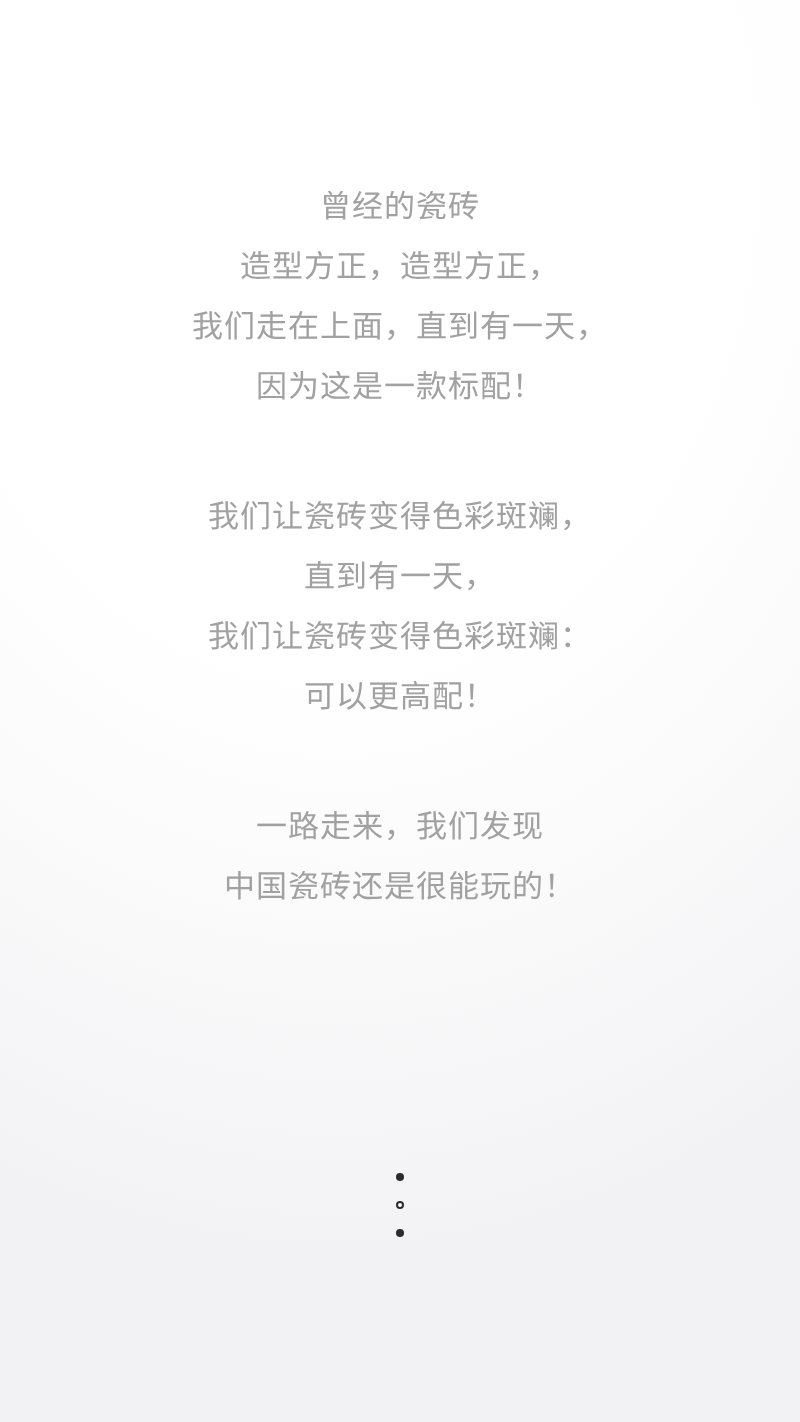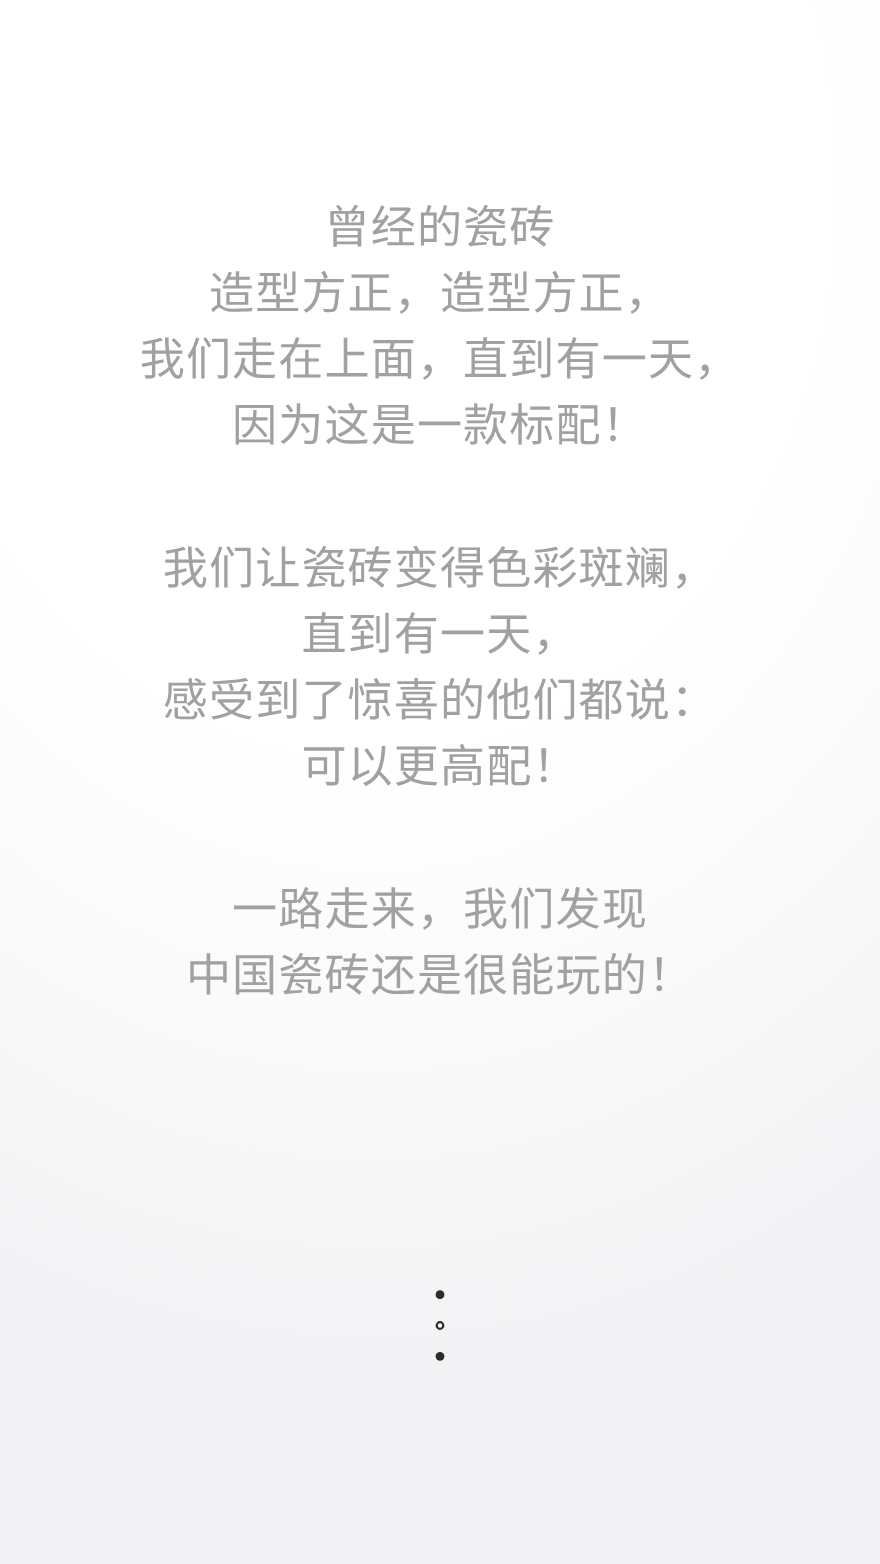--- a/index.html
+++ b/index.html
@@ -22,21 +22,21 @@
     color: #a1a1a1;
   }
   .stanza {
     margin: 0;
   }
   .stanza + .stanza {
     margin-top: 70px;
   }
   .line {
     margin: 0;
-    font-size: 41px;
+    font-size: 31px;
     line-height: 60px;
     letter-spacing: 1px;
     font-weight: 400;
   }
   .pagination {
     position: absolute;
     top: 1173px;
     left: 50%;
     transform: translateX(-50%);
     display: flex;
@@ -67,21 +67,21 @@
     <section class="stanza">
       <p class="line">曾经的瓷砖</p>
       <p class="line">造型方正，造型方正，</p>
       <p class="line">我们走在上面，直到有一天，</p>
       <p class="line">因为这是一款标配！</p>
     </section>
 
     <section class="stanza">
       <p class="line">我们让瓷砖变得色彩斑斓，</p>
       <p class="line">直到有一天，</p>
-      <p class="line">感受到了惊喜的他们都说：</p>
+      <p class="line">我们让瓷砖变得色彩斑斓：</p>
       <p class="line">可以更高配！</p>
     </section>
 
     <section class="stanza">
       <p class="line">一路走来，我们发现</p>
       <p class="line">中国瓷砖还是很能玩的！</p>
     </section>
 
   </main>
 

